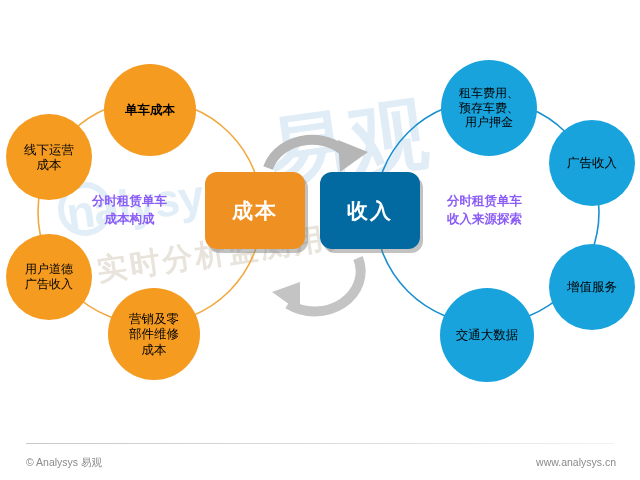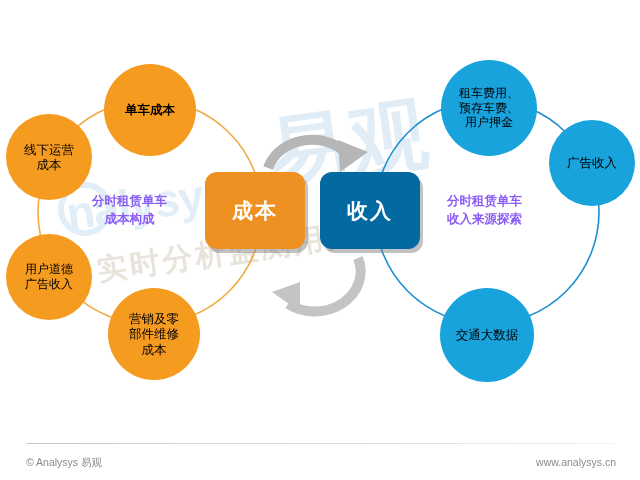--- a/index.html
+++ b/index.html
@@ -239,20 +239,25 @@
       <span>用户押金</span>
     </div>
   </div>
 
   <div class="node blue" style="left:549px; top:120px; width:86px; height:86px; font-size:12.5px;">
     <div>
       <span>广告收入</span>
     </div>
   </div>
 
+  <div class="node blue" style="left:549px; top:244px; width:86px; height:86px; font-size:12.5px;">
+    <div>
+      <span>增值服务</span>
+    </div>
+  </div>
 
   <div class="node blue" style="left:440px; top:288px; width:94px; height:94px; font-size:12.5px;">
     <div>
       <span>交通大数据</span>
     </div>
   </div>
 
   <div class="hub cost">
     <span>成本</span>
   </div>

